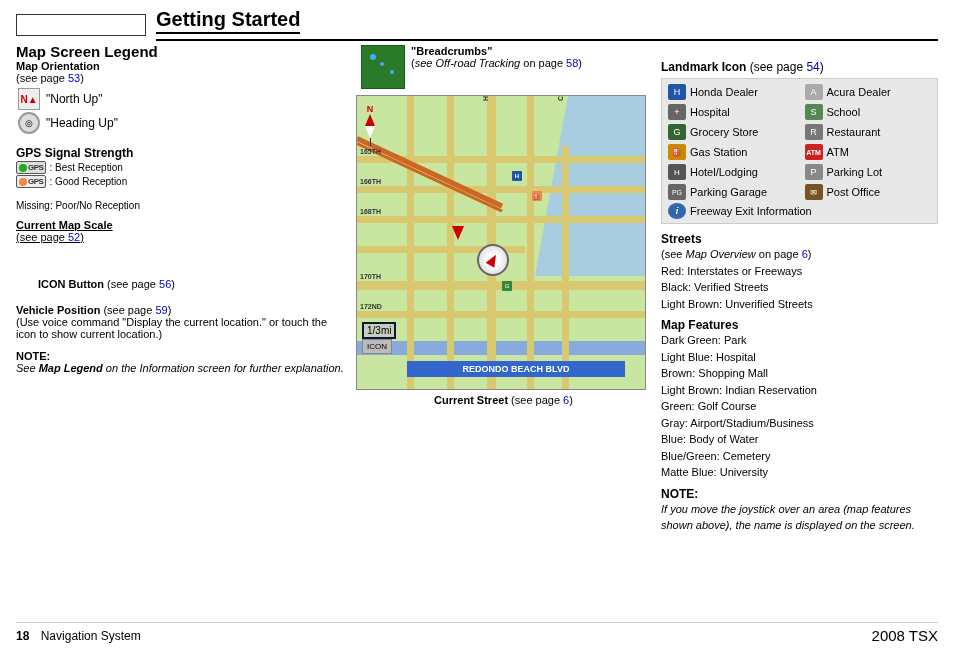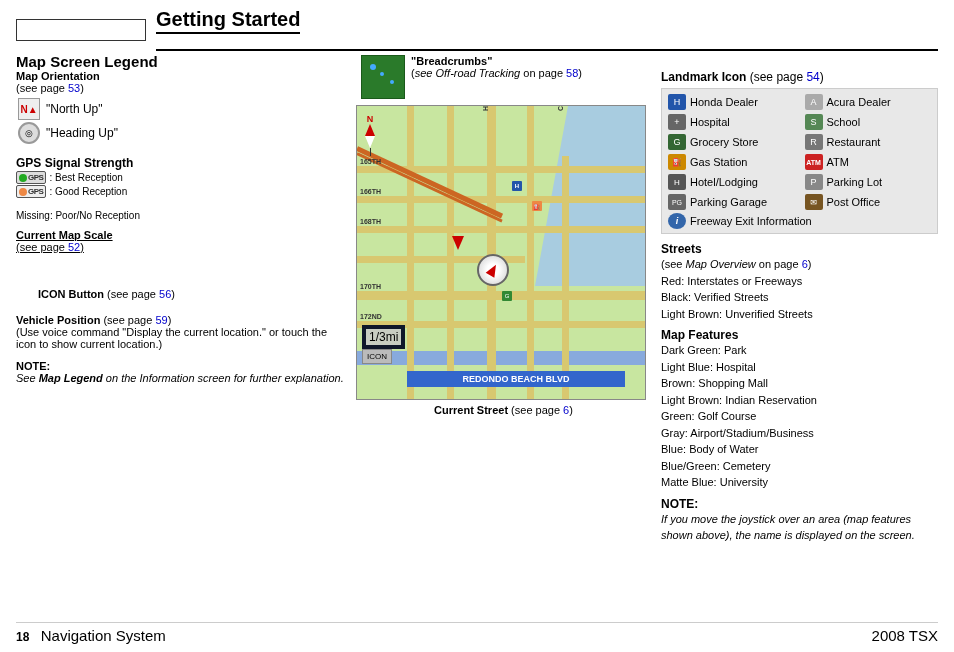--- a/index.html
+++ b/index.html
@@ -185,21 +185,21 @@
     .gps-dot-orange { width: 8px; height: 8px; border-radius: 50%; background: #e84; }
     .gps-text { font-size: 8px; font-weight: bold; color: #333; letter-spacing: -0.5px; }
   </style>
 </head>
 <body>
 
 <div class="page-container">
 
   <div class="top-bar">
     <div class="top-rect"></div>
-    <div style="flex:1; border-bottom: 2px solid #000; padding-bottom:18px;">
+    <div style="flex:1; border-bottom: 2px solid #000; padding-bottom:8px;">
       <span class="page-title">Getting Started</span>
     </div>
   </div>
 
   <div class="section-title">Map Screen Legend</div>
 
   <div class="main-content">
 
     <div style="width:330px; flex-shrink:0; position:relative;">
 
@@ -305,21 +305,21 @@
           <div style="position:absolute;top:177px;left:3px;font-size:7px;color:#333;font-weight:bold;">170TH</div>
           <div style="position:absolute;top:207px;left:3px;font-size:7px;color:#333;font-weight:bold;">172ND</div>
 
           <div style="position:absolute;left:125px;top:5px;font-size:7px;color:#333;font-weight:bold;transform:rotate(-90deg);transform-origin:left top;white-space:nowrap;">HARMONIA</div>
           <div style="position:absolute;left:200px;top:5px;font-size:7px;color:#333;font-weight:bold;transform:rotate(-90deg);transform-origin:left top;white-space:nowrap;">CHERRY</div>
 
           <div style="position:absolute;left:120px;top:148px;width:32px;height:32px;border-radius:50%;background:radial-gradient(circle,#fff 30%,#ccc 100%);border:2px solid #666;display:flex;align-items:center;justify-content:center;">
             <div style="width:0;height:0;border-left:5px solid transparent;border-right:5px solid transparent;border-bottom:12px solid #c00;transform:rotate(30deg);"></div>
           </div>
 
-          <div style="position:absolute;bottom:50px;left:5px;background:rgba(200,200,200,0.85);border:4px solid #0f172a;font-size:12px;padding:1px 3px;">1/3mi</div>
+          <div style="position:absolute;bottom:50px;left:5px;background:rgba(200,200,200,0.85);border:2px solid #0f172a;font-size:10px;padding:1px 3px;">1/3mi</div>
 
           <div style="position:absolute;bottom:35px;left:5px;background:#bbb;border:1px solid #888;font-size:8px;padding:2px 4px;display:flex;gap:3px;align-items:center;">
             <span>ICON</span>
           </div>
 
           <div style="position:absolute;top:8px;left:8px;display:flex;flex-direction:column;align-items:center;font-size:9px;font-weight:bold;">
             <span style="color:#c00;">N</span>
             <div style="width:0;height:0;border-left:5px solid transparent;border-right:5px solid transparent;border-bottom:12px solid #c00;"></div>
             <div style="width:0;height:0;border-left:5px solid transparent;border-right:5px solid transparent;border-top:12px solid #fff;"></div>
             <div style="width:1px;height:8px;background:#333;"></div>
@@ -450,17 +450,17 @@
           <em>If you move the joystick over an area (map features shown above), the name is displayed on the screen.</em>
         </div>
       </div>
 
     </div>
   </div>
 
   <div class="bottom-bar">
     <div>
       <span class="page-num">18</span>
-      <span style="margin-left:8px;font-size:15px;">Navigation System</span>
+      <span style="margin-left:8px;font-size:12px;">Navigation System</span>
     </div>
     <div class="model-label">2008  TSX</div>
   </div>
 </div>
 
 </body></html>

